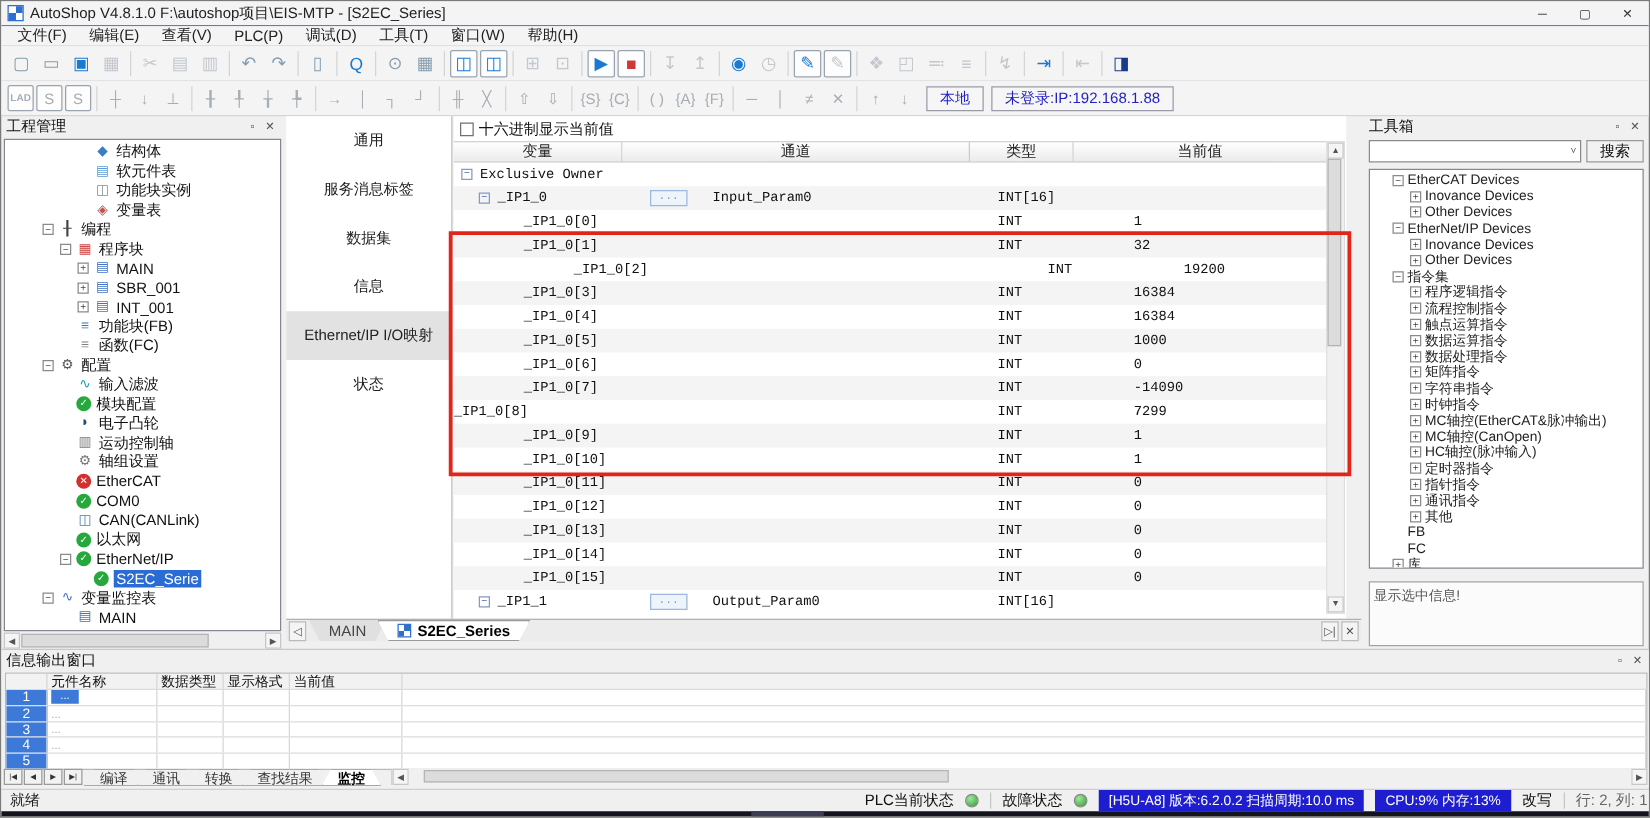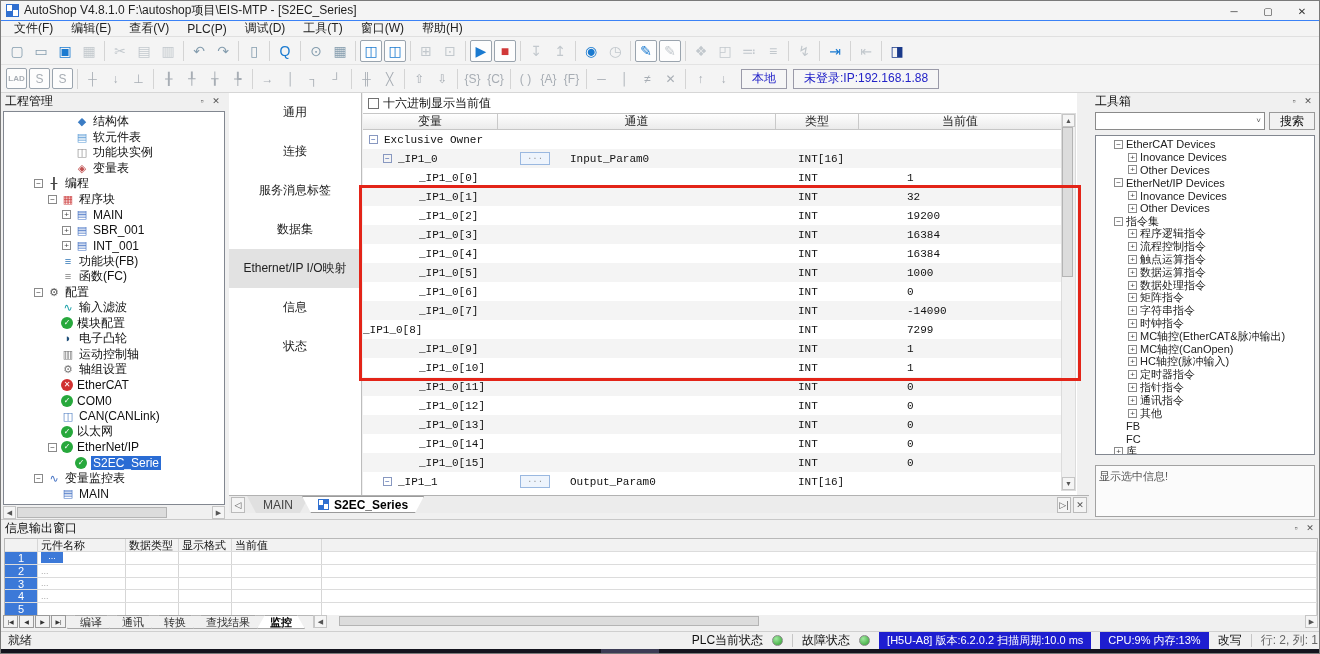--- a/index.html
+++ b/index.html
@@ -400,25 +400,24 @@
       <div class="sb-btn">◀</div>
       <div class="sb-track">
           <div class="sb-thumb" style="left:1px;top:1px;height:11px;width:150px;"></div>
         </div>
       <div class="sb-btn">▶</div>
     </div>
   </div>
 
   <div class="subnav" id="subnav">
       <div class="subnav-item">通用</div>
-      <div class="subnav-item">连接</div>
       <div class="subnav-item">服务消息标签</div>
       <div class="subnav-item">数据集</div>
+      <div class="subnav-item">信息</div>
       <div class="subnav-item sel">Ethernet/IP I/O映射</div>
-      <div class="subnav-item">信息</div>
       <div class="subnav-item">状态</div>
     </div>
 
   <div class="tablezone">
     <div class="hexrow">
       <span class="cbx"></span>
       <span>十六进制显示当前值</span>
     </div>
     <div class="vhead">
       <div class="hcell" style="width:135px">变量</div>
@@ -458,21 +457,21 @@
         </div>
         <div class="vrow alt">
           <div class="cv" style="padding-left: 56px;">
             <span>_IP1_0[1]</span>
           </div>
           <div class="cc"></div>
           <div class="ct">INT</div>
           <div class="cval">32</div>
         </div>
         <div class="vrow">
-          <div class="cv" style="padding-left: 56px;">
+          <div class="cv" style="padding-left: 56px; margin-left: 40px;">
             <span>_IP1_0[2]</span>
           </div>
           <div class="cc"></div>
           <div class="ct">INT</div>
           <div class="cval">19200</div>
         </div>
         <div class="vrow alt">
           <div class="cv" style="padding-left: 56px;">
             <span>_IP1_0[3]</span>
           </div>

